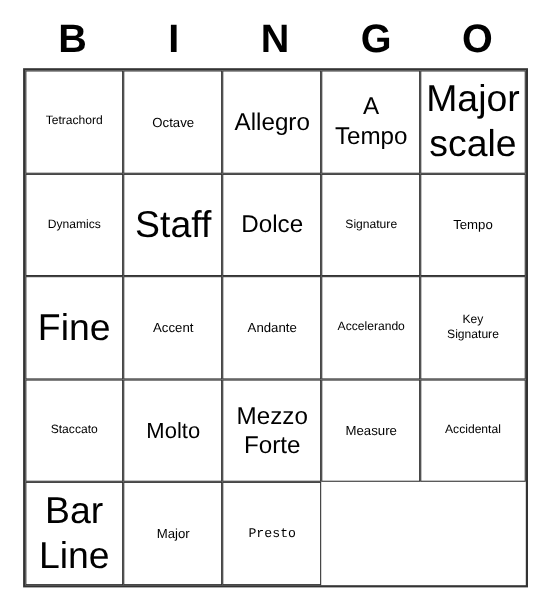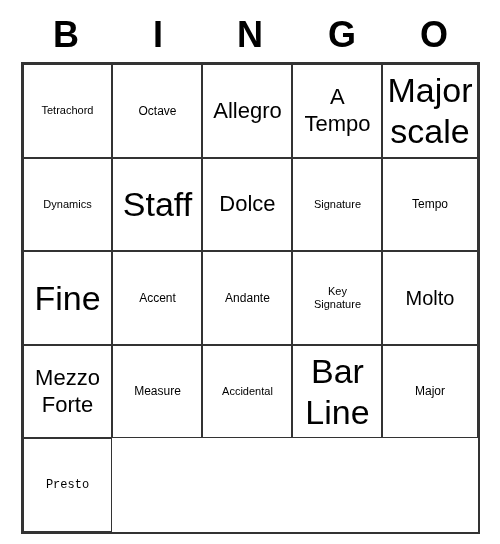--- a/index.html
+++ b/index.html
@@ -100,22 +100,28 @@
     <div class="bingo-cell">
       <span class="cell-text size-xxlarge" style="white-space: pre-line;">Fine</span>
     </div>
     <div class="bingo-cell">
       <span class="cell-text size-medium" style="white-space: pre-line;">Accent</span>
     </div>
     <div class="bingo-cell">
       <span class="cell-text size-medium" style="white-space: pre-line;">Andante</span>
     </div>
     <div class="bingo-cell">
+      <span class="cell-text size-small" style="white-space: pre-line;">Accelerando</span>
+    </div>
+    <div class="bingo-cell">
       <span class="cell-text size-small" style="white-space: pre-line;">Key
 Signature</span>
+    </div>
+    <div class="bingo-cell">
+      <span class="cell-text size-small" style="white-space: pre-line;">Staccato</span>
     </div>
     <div class="bingo-cell">
       <span class="cell-text size-xlarge" style="white-space: pre-line;">Molto</span>
     </div>
     <div class="bingo-cell">
       <span class="cell-text size-large" style="white-space: pre-line;">Mezzo
 Forte</span>
     </div>
     <div class="bingo-cell">
       <span class="cell-text size-medium" style="white-space: pre-line;">Measure</span>

